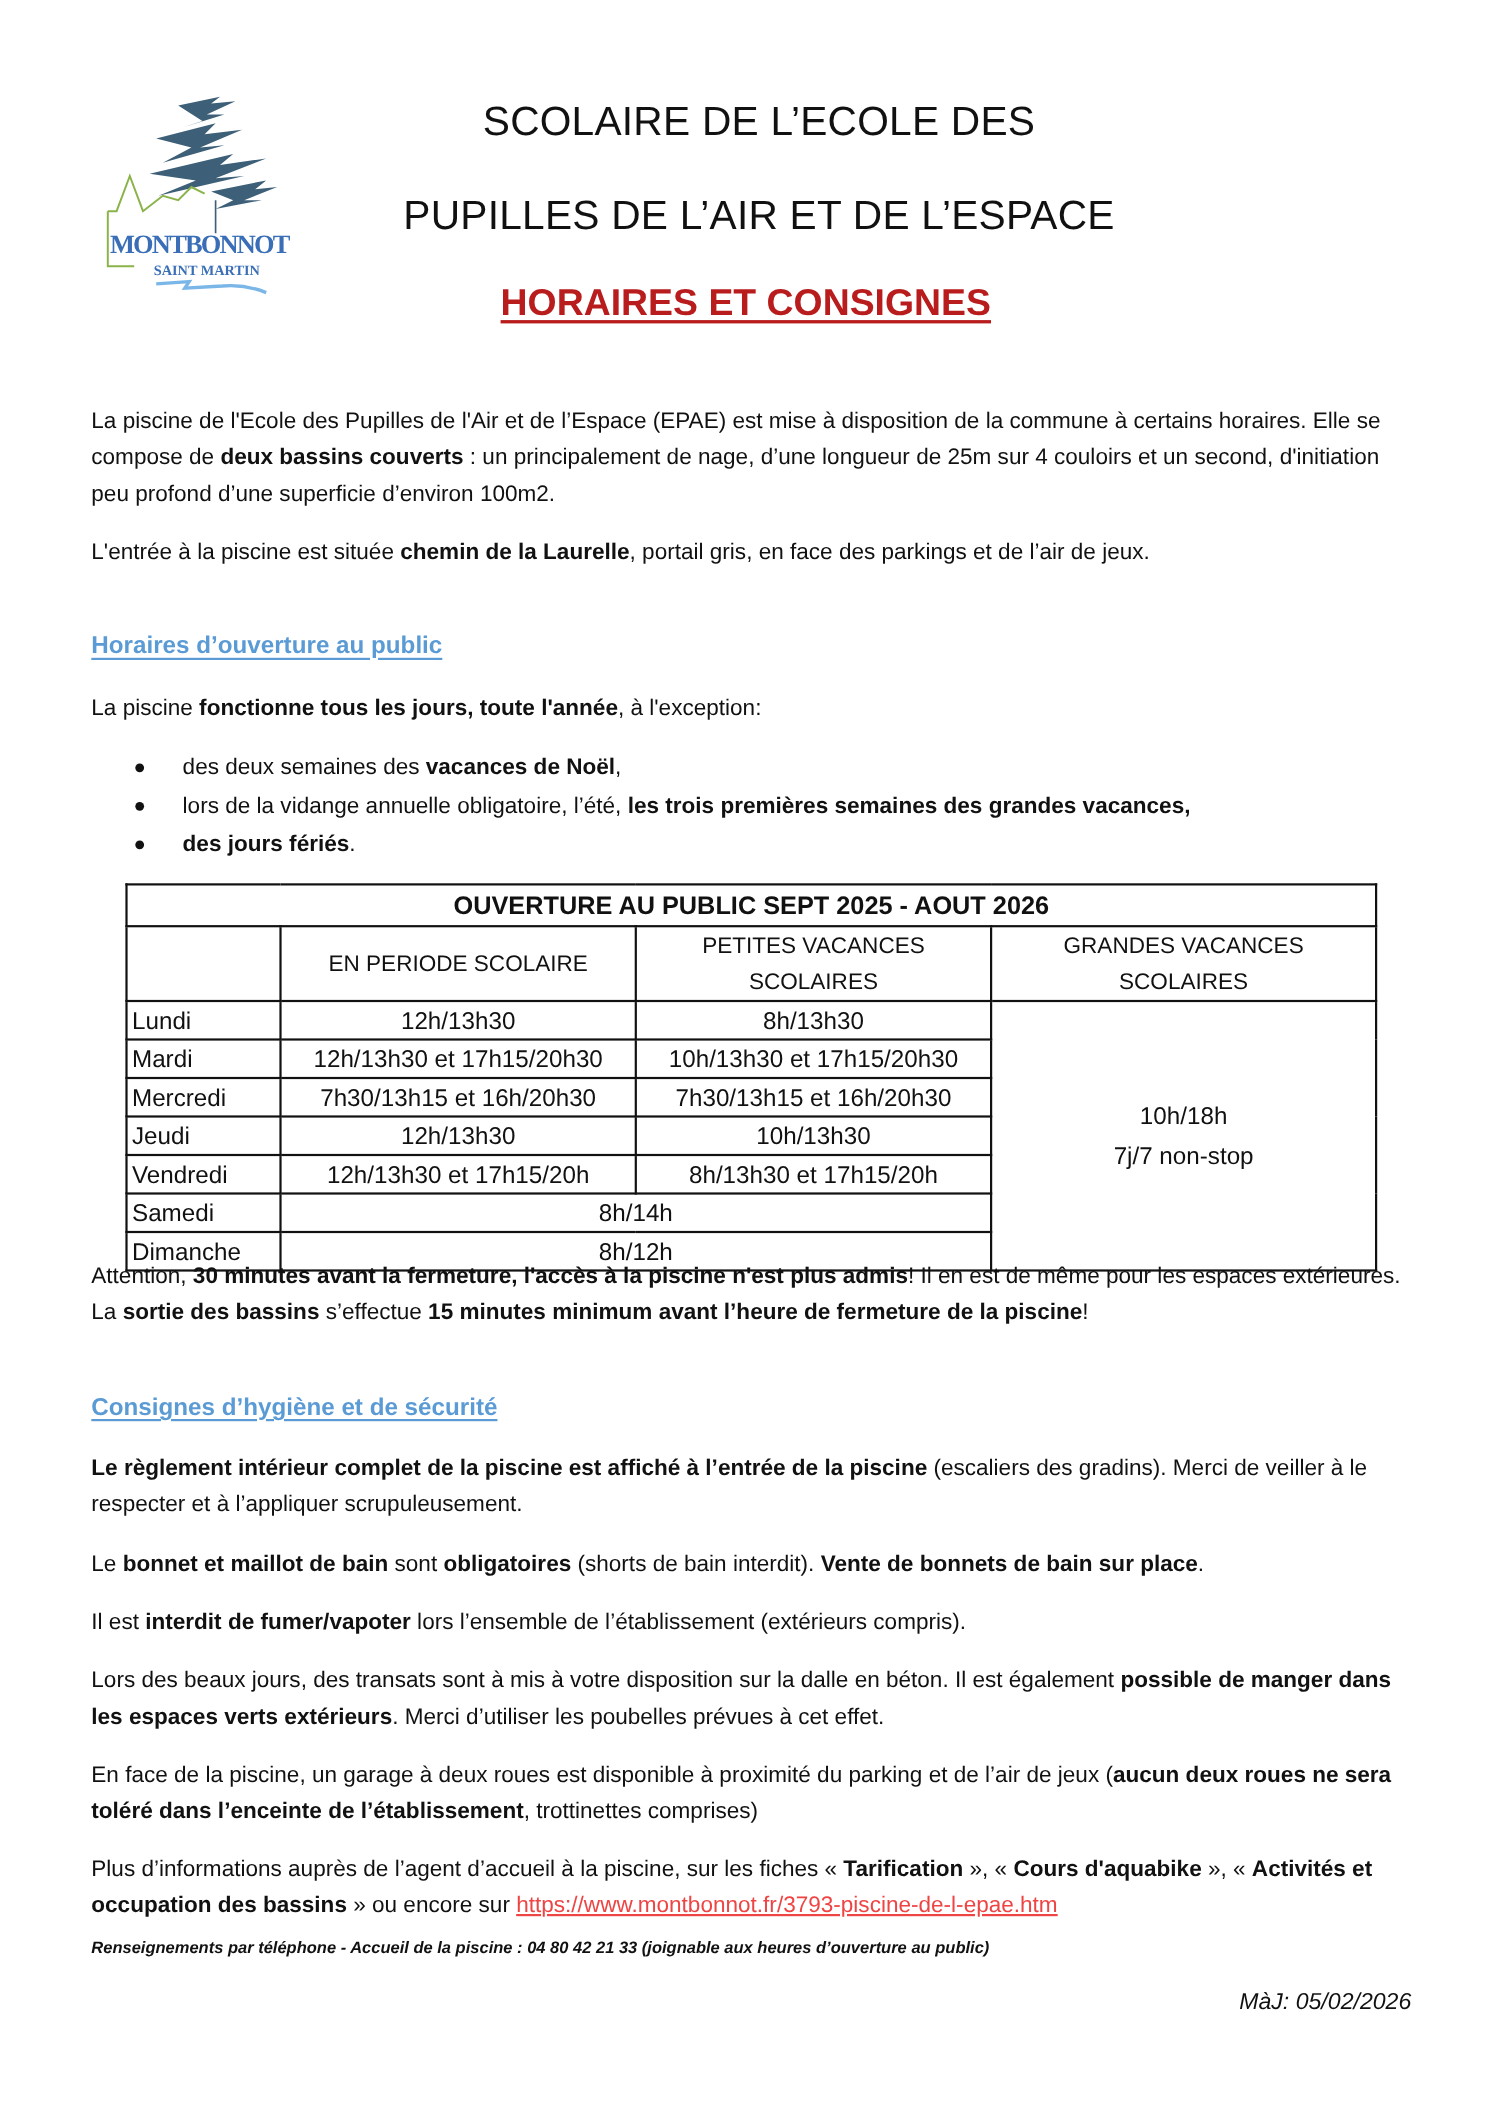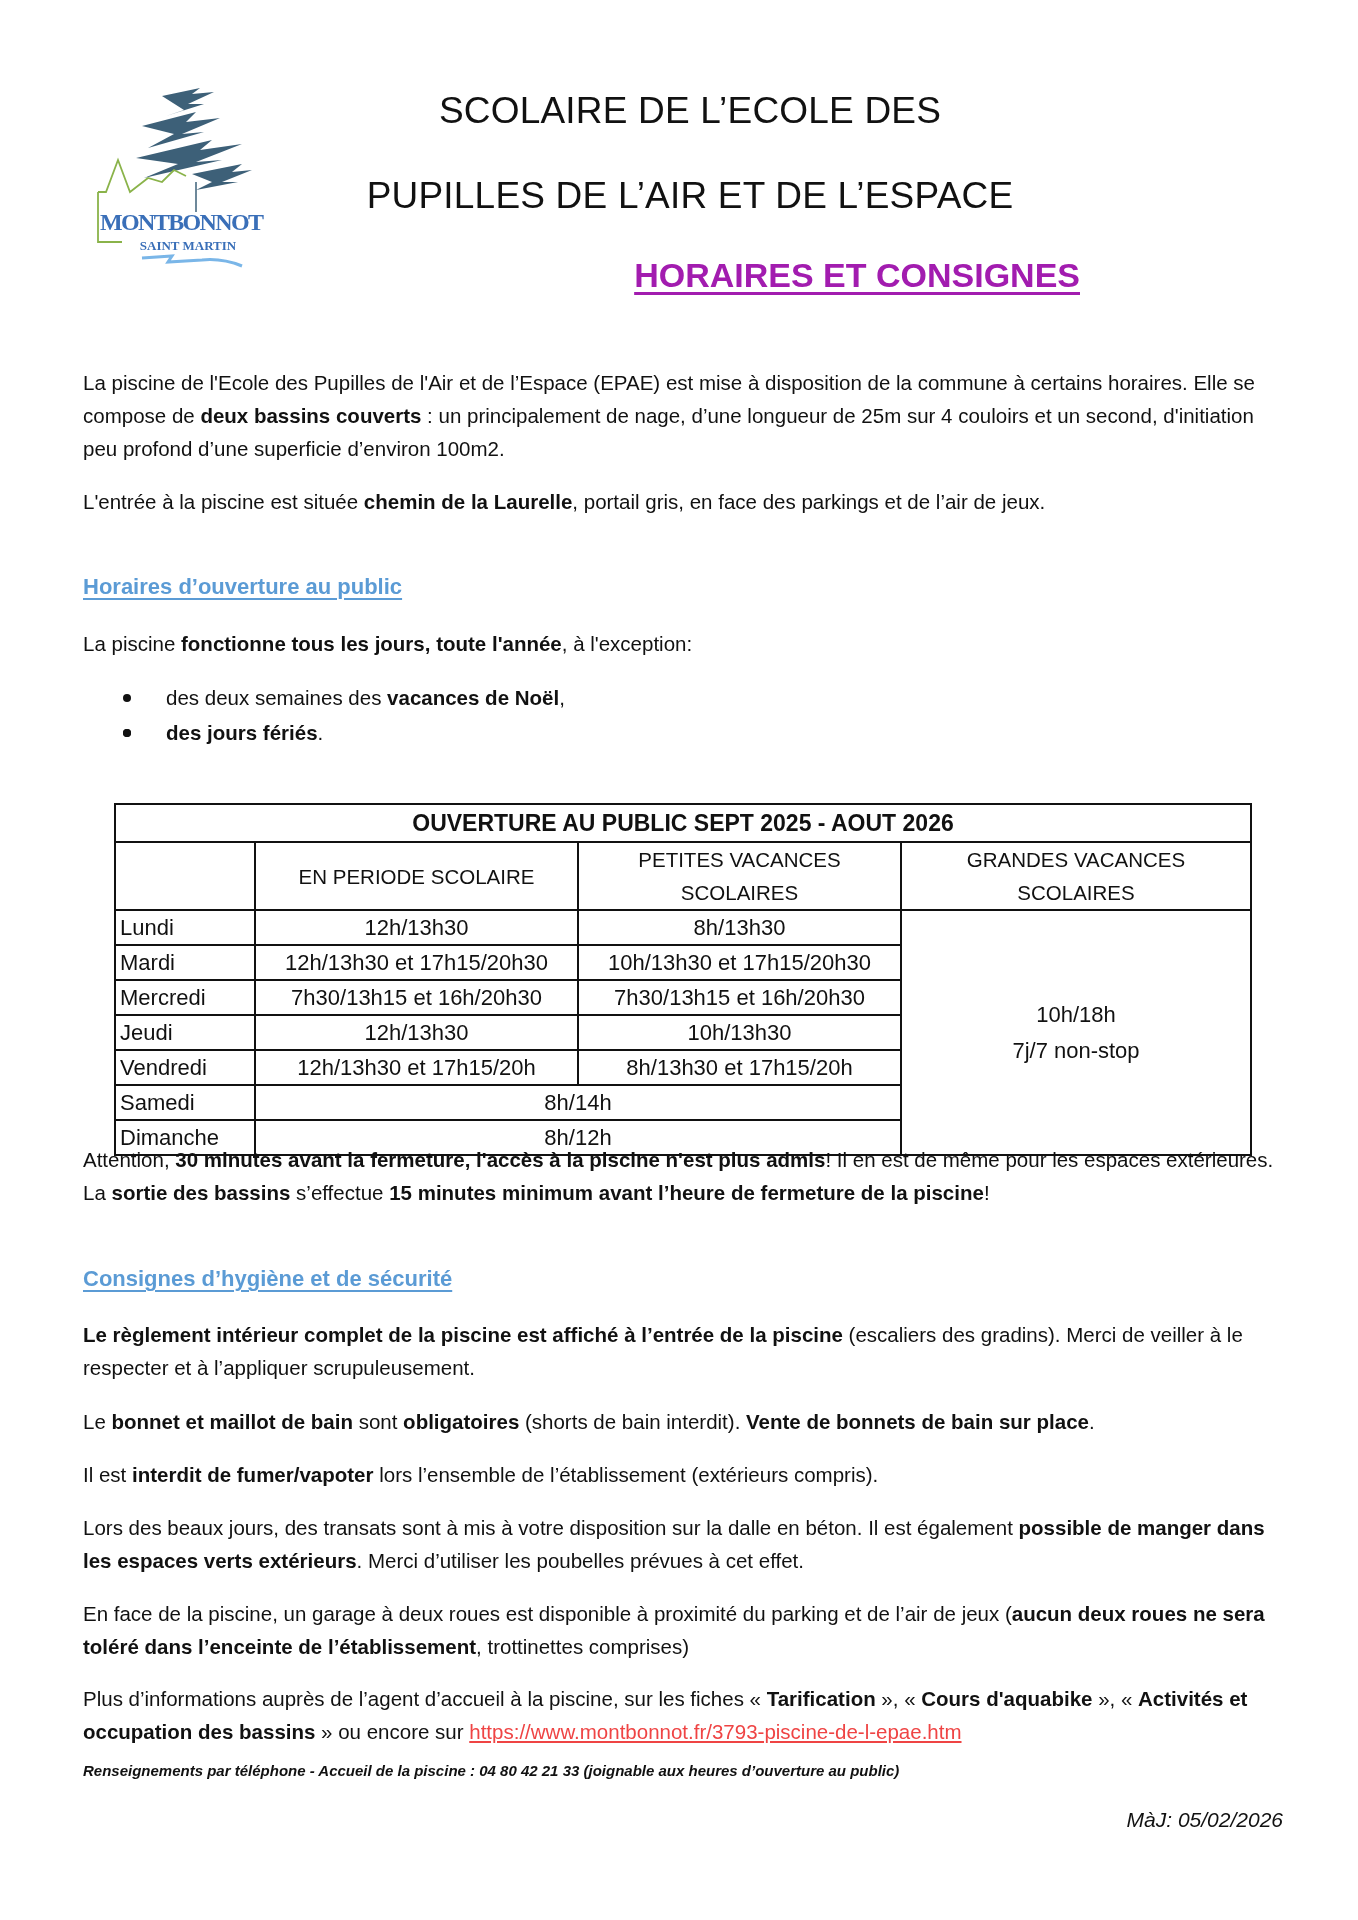--- a/index.html
+++ b/index.html
@@ -5,22 +5,22 @@
     html, body { margin: 0; padding: 0; background: #ffffff; }
     body {
       width: 1358px; height: 1920px; position: relative; overflow: hidden;
       font-family: "Liberation Sans", sans-serif; color: #111;
     }
     .logo { position: absolute; left: 92px; top: 82px; width: 180px; height: 190px; }
     .title { position: absolute; left: 300px; width: 780px; text-align: center;
       font-family: "Liberation Sans", sans-serif; font-size: 37px; color: #111; letter-spacing: 0.2px; }
     .title1 { top: 90px; }
     .title2 { top: 175px; }
-    .subtitle { position: absolute; left: 300px; width: 780px; top: 256px; text-align: right;
-      font-size: 34px; font-weight: bold; color: #a21caf; text-decoration: underline; text-underline-offset: 5px; }
+    .subtitle { position: absolute; left: 288px; width: 780px; top: 256px; text-align: center;
+      font-size: 34px; font-weight: bold; color: #b91c1c; text-decoration: underline; text-underline-offset: 5px; }
     .text { position: absolute; left: 83px; width: 1200px; font-size: 20.5px; line-height: 33px; color: #111; }
     .text b { font-weight: bold; }
     .h2 { position: absolute; left: 83px; font-size: 22px; font-weight: bold; color: #5b9bd5; text-decoration: underline; text-underline-offset: 4px; }
     ul.bullets { position: absolute; left: 83px; top: 680px; margin: 0; padding: 0; list-style: none; font-size: 20.5px; line-height: 35px; }
     ul.bullets li { position: relative; padding-left: 83px; }
     ul.bullets li .dot { position: absolute; left: 40px; top: 14px; width: 8px; height: 8px; border-radius: 50%; background: #111; }
     table.sched { position: absolute; left: 114px; top: 803px; width: 1138px; border-collapse: collapse; font-size: 22px; }
     table.sched td { border: 2px solid #111; padding: 0 4px; height: 33px; line-height: 33px; }
     table.sched .cap { text-align: center; font-weight: bold; font-size: 23px; height: 36px; margin-left: 37px; }
     table.sched .hd { text-align: center; font-size: 20.5px; }
@@ -53,21 +53,21 @@
 <div class="subtitle">HORAIRES ET CONSIGNES</div>
 
 <div class="text" style="top:366px;"><span>La piscine de l'Ecole des Pupilles de l'Air et de l’Espace (EPAE) est mise à disposition de la commune à certains horaires. Elle se compose de </span><b>deux bassins couverts</b><span> : un principalement de nage, d’une longueur de 25m sur 4 couloirs et un second, d'initiation peu profond d’une superficie d’environ 100m2.</span></div>
 <div class="text" style="top:485px;"><span>L'entrée à la piscine est située </span><b>chemin de la Laurelle</b><span>, portail gris, en face des parkings et de l’air de jeux.</span></div>
 
 <div class="h2" style="top:574px;">Horaires d’ouverture au public</div>
 <div class="text" style="top:627px;"><span>La piscine </span><b>fonctionne tous les jours, toute l'année</b><span>, à l'exception:</span></div>
 
 <ul class="bullets">
   <li><span class="dot"></span><span><span>des deux semaines des </span><b>vacances de Noël</b><span>,</span></span></li>
-  <li><span class="dot"></span></li>
+  <li><span class="dot"></span><span><span>lors de la vidange annuelle obligatoire, l’été, </span><b>les trois premières semaines des grandes vacances,</b></span></li>
   <li><span class="dot"></span><span><b>des jours fériés</b><span>.</span></span></li>
 </ul>
 
 <table class="sched">
   <tbody>
       <tr>
     <td class="cap" colspan="4">OUVERTURE AU PUBLIC SEPT 2025 - AOUT 2026</td>
   </tr>
   <tr>
     <td class="hd" style="width:130px"></td>

